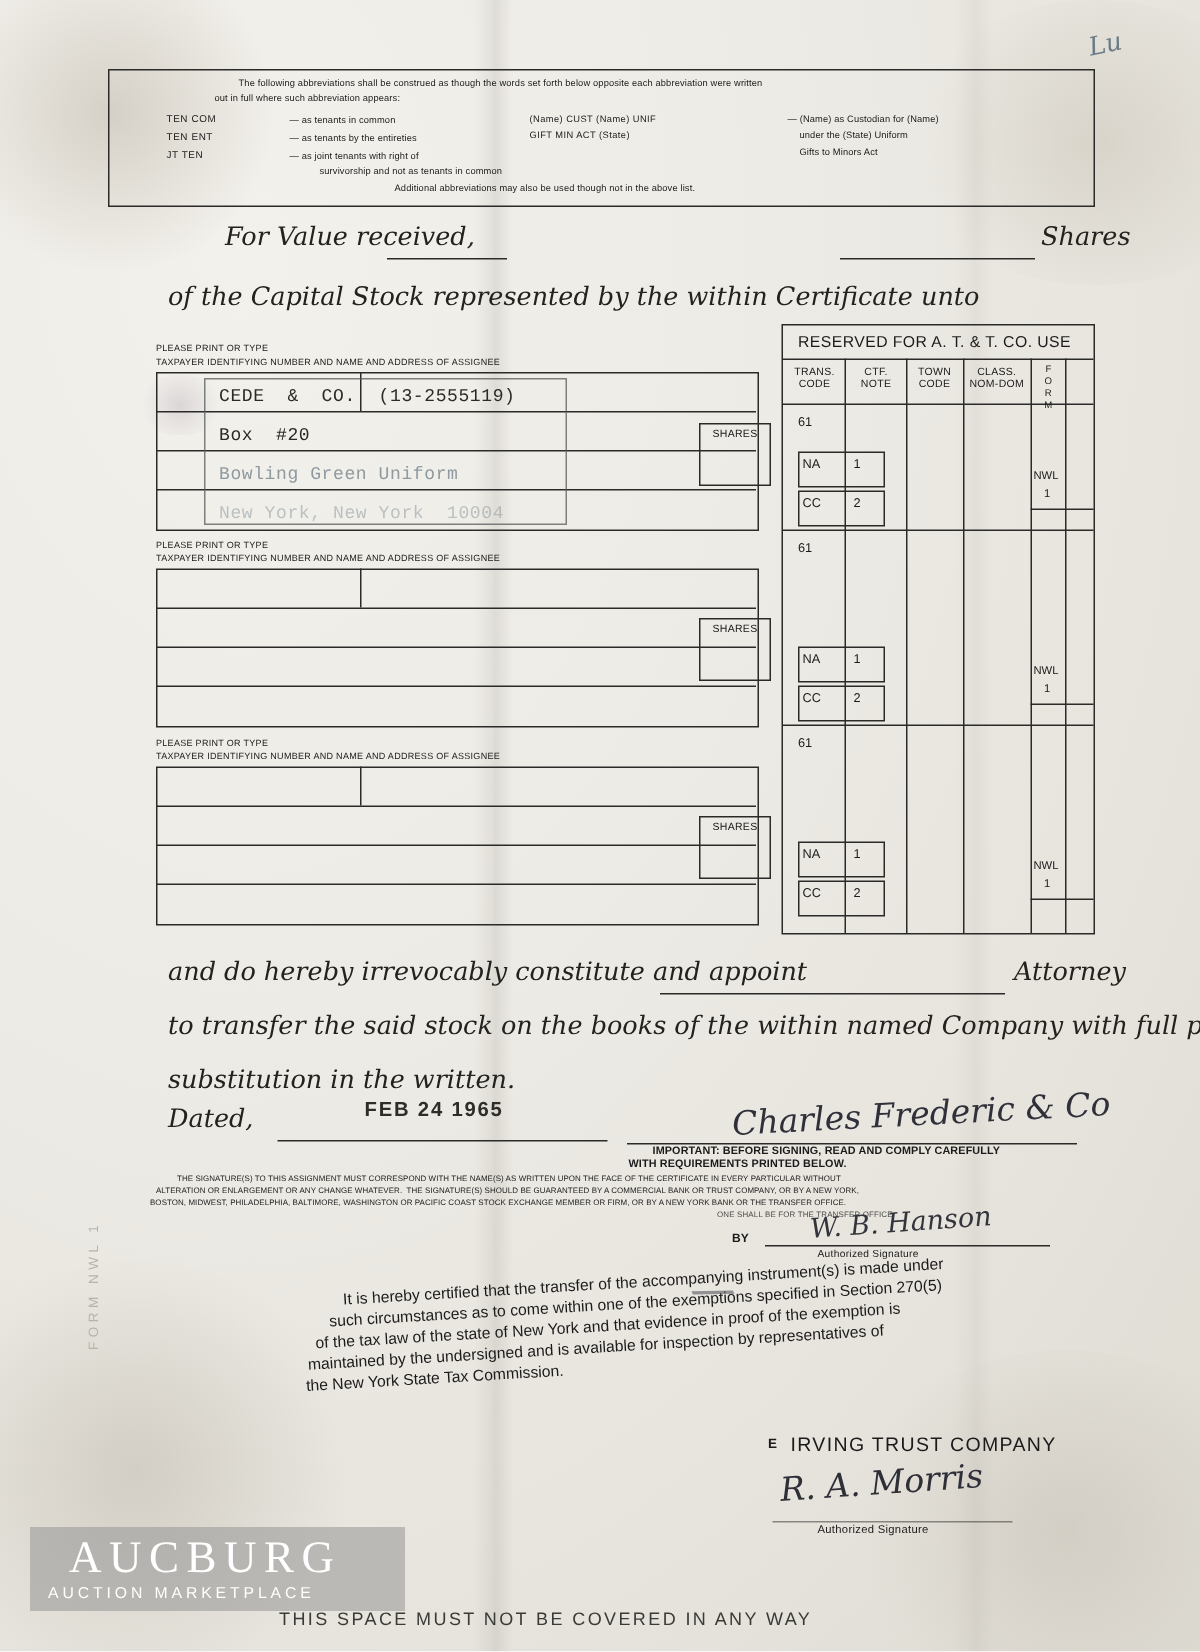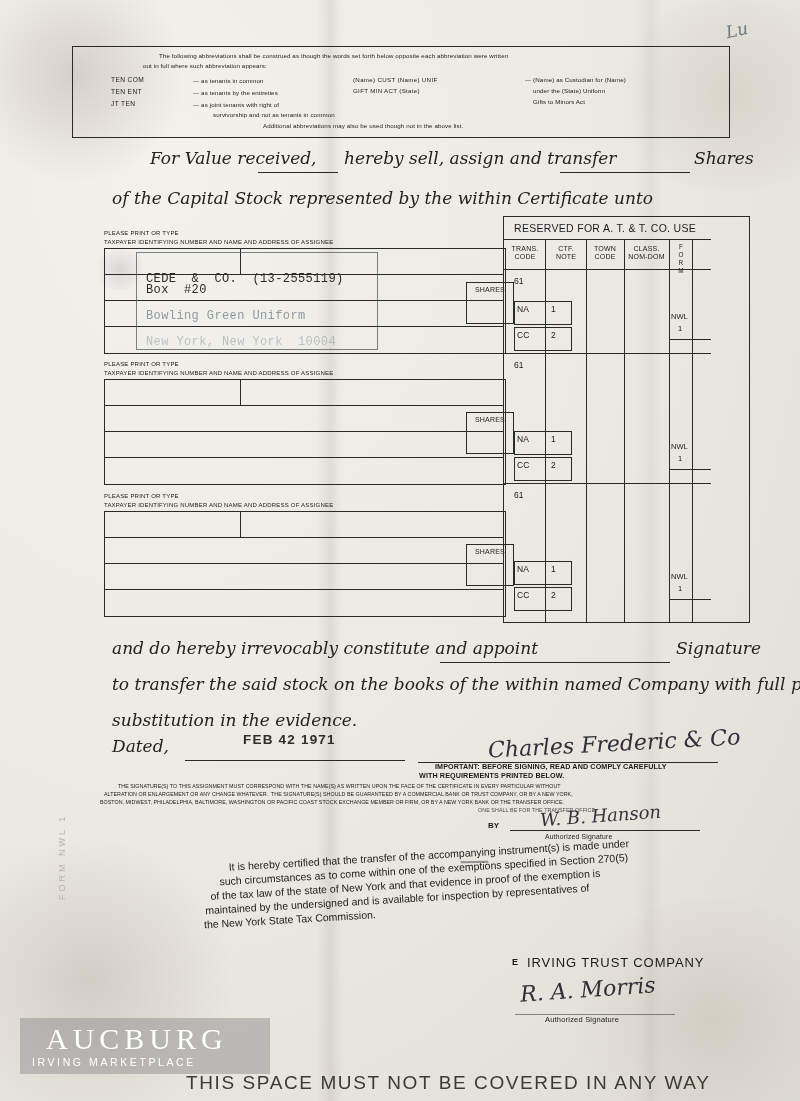--- a/index.html
+++ b/index.html
@@ -25,41 +25,41 @@
   
   .hr{position:absolute;background:#2a2a28;height:1px;}
   .vr{position:absolute;background:#2a2a28;width:1px;}
   .box{position:absolute;border:1px solid #2a2a28;}
   .boxthin{position:absolute;border:1px solid #3a3a36;}
 
   
   #abbrev{left:72px;top:46px;width:656px;height:90px;}
 
   
-  #att{left:503px;top:216px;width:207px;height:405px;padding-left:38px;}
+  #att{left:521px;top:216px;width:207px;height:405px;}
 
   
   .typed{font-family:"Liberation Mono",monospace;font-size:12px;letter-spacing:.4px;color:#2b2a27;}
   .faded{color:#8e9aa0;}
   .stamp{font-family:"Liberation Sans",sans-serif;font-weight:bold;font-size:13.5px;letter-spacing:1.2px;color:#2e2d2a;}
 
   
   .hand{font-family:"DejaVu Serif",serif;font-style:italic;color:#3a3a40;}
 
   
   #aucburg{position:absolute;left:20px;top:1018px;width:250px;height:56px;
            background:rgba(150,150,150,.55);}
   #aucburg .brand{position:absolute;left:26px;top:4px;font-size:30px;letter-spacing:5px;
                   color:#fff;font-family:Liberation Serif, serif;}
   #aucburg .sub{position:absolute;left:12px;top:38px;font-size:10.5px;letter-spacing:2.6px;color:#fff;}
   #antq{position:absolute;right:8px;top:1034px;font-size:40px;color:#ffffff;
         font-family:"Liberation Sans",sans-serif;
         text-shadow:0 0 2px rgba(0,0,0,.35);}
 
-  #bottomline{position:absolute;left:186px;top:1072px;font-size:19px;letter-spacing:1.6px;
+  #bottomline{position:absolute;left:186px;top:1072px;font-size:12px;letter-spacing:1.6px;
               color:#3a3a37;font-family:"Liberation Sans",sans-serif;}
 
   
   .assignee .lbl{font-size:6px;letter-spacing:.2px;}
   .sharesbox{position:absolute;border:1px solid #2a2a28;width:46px;height:40px;}
   .sharesbox span{position:absolute;left:0;right:0;top:3px;text-align:center;font-size:7px;letter-spacing:.2px;}
 
   
   .att-h{font-size:7px;text-align:center;letter-spacing:.2px;line-height:1.15;}
   .att-c{font-size:8.5px;font-family:"Liberation Sans",sans-serif;}
@@ -98,37 +98,36 @@
 
     <div class="t tiny" style="left:452px;top:30px;">— (Name) as Custodian for (Name)</div>
     <div class="t tiny" style="left:460px;top:41px;">under the (State) Uniform</div>
     <div class="t tiny" style="left:460px;top:52px;">Gifts to Minors Act</div>
 
     <div class="t tiny" style="left:190px;top:76px;">Additional abbreviations may also be used though not in the above list.</div>
   </div>
 
   <div class="t script" style="left:150px;top:150px;">For Value received,</div>
   <div class="hr" style="left:258px;top:172px;width:80px;"></div>
-  <div class="t script" style="left:344px;top:150px;">hereby sell, assign and transfer</div>
   <div class="hr" style="left:560px;top:172px;width:130px;"></div>
   <div class="t script" style="left:694px;top:150px;">Shares</div>
 
   <div class="t script" style="left:112px;top:190px;">of the Capital Stock represented by the within Certificate unto</div>
 
   <div class="assignee">
     <div class="t lbl" style="left:104px;top:230px;font-size:6px;">PLEASE PRINT OR TYPE</div>
     <div class="t lbl" style="left:104px;top:239px;font-size:6px;">TAXPAYER IDENTIFYING NUMBER AND NAME AND ADDRESS OF ASSIGNEE</div>
 
     <div class="box" style="left:104px;top:248px;width:400px;height:104px;border-width:1px;"></div>
     <div class="vr" style="left:240px;top:248px;height:26px;"></div>
     <div class="hr" style="left:104px;top:274px;width:400px;"></div>
     <div class="hr" style="left:104px;top:300px;width:400px;"></div>
     <div class="hr" style="left:104px;top:326px;width:400px;"></div>
 
-    <div class="t typed" style="left:146px;top:273px;">CEDE  &amp;  CO.  (13-2555119)</div>
+    <div class="t typed" style="left:146px;top:258px;">CEDE  &amp;  CO.  (13-2555119)</div>
     <div class="t typed" style="left:146px;top:284px;">Box  #20</div>
     <div class="t typed faded" style="left:146px;top:310px;">Bowling Green Uniform</div>
     <div class="t typed faded" style="left:146px;top:336px;opacity:.55;">New York, New York  10004</div>
 
     <div class="boxthin" style="left:136px;top:252px;width:240px;height:96px;border-color:#55595a;opacity:.75;"></div>
 
     <div class="sharesbox" style="left:466px;top:282px;">
       <span>SHARES</span>
     </div>
   </div>
@@ -207,28 +206,28 @@
     <div class="box" style="left:10px;top:370px;width:56px;height:22px;"></div>
     <div class="t att-c" style="left:13px;top:374px;">CC</div>
     <div class="t att-c" style="left:47px;top:374px;">2</div>
     <div class="t att-c" style="left:167px;top:356px;font-size:7.5px;">NWL</div>
     <div class="t att-c" style="left:174px;top:368px;font-size:7.5px;">1</div>
     <div class="hr" style="left:165px;top:382px;width:42px;"></div>
   </div>
 
   <div class="t script" style="left:112px;top:640px;">and do hereby irrevocably constitute and appoint</div>
   <div class="hr" style="left:440px;top:662px;width:230px;"></div>
-  <div class="t script" style="left:676px;top:640px;">Signature</div>
+  <div class="t script" style="left:676px;top:640px;">Attorney</div>
 
   <div class="t script" style="left:112px;top:676px;">to transfer the said stock on the books of the within named Company with full power of</div>
-  <div class="t script" style="left:112px;top:712px;">substitution in the evidence.</div>
+  <div class="t script" style="left:112px;top:712px;">substitution in the written.</div>
 
   <div class="t script" style="left:112px;top:738px;">Dated,</div>
   <div class="hr" style="left:185px;top:760px;width:220px;"></div>
-  <div class="t stamp" style="left:243px;top:733px;">FEB 42 1971</div>
+  <div class="t stamp" style="left:243px;top:733px;">FEB 24 1965</div>
 
   <div class="hr" style="left:418px;top:762px;width:300px;"></div>
   <div class="t hand" style="left:488px;top:732px;font-size:22px;transform:rotate(-3deg);color:#30303a;">Charles Frederic &amp; Co</div>
 
   <div class="t" style="left:435px;top:763px;font-size:7.2px;font-weight:bold;letter-spacing:.1px;">IMPORTANT: BEFORE SIGNING, READ AND COMPLY CAREFULLY</div>
   <div class="t" style="left:419px;top:772px;font-size:7.2px;font-weight:bold;letter-spacing:.1px;text-align:right;">WITH REQUIREMENTS PRINTED BELOW.</div>
 
   <div class="t tiny" style="left:118px;top:784px;font-size:5.3px;letter-spacing:.05px;">THE SIGNATURE(S) TO THIS ASSIGNMENT MUST CORRESPOND WITH THE NAME(S) AS WRITTEN UPON THE FACE OF THE CERTIFICATE IN EVERY PARTICULAR WITHOUT</div>
   <div class="t tiny" style="left:104px;top:792px;font-size:5.3px;letter-spacing:.05px;">ALTERATION OR ENLARGEMENT OR ANY CHANGE WHATEVER.  THE SIGNATURE(S) SHOULD BE GUARANTEED BY A COMMERCIAL BANK OR TRUST COMPANY, OR BY A NEW YORK,</div>
   <div class="t tiny" style="left:100px;top:800px;font-size:5.3px;letter-spacing:.05px;">BOSTON, MIDWEST, PHILADELPHIA, BALTIMORE, WASHINGTON OR PACIFIC COAST STOCK EXCHANGE MEMBER OR FIRM, OR BY A NEW YORK BANK OR THE TRANSFER OFFICE.</div>
@@ -252,18 +251,18 @@
   <div class="t" style="left:512px;top:958px;font-size:9px;font-weight:bold;">E</div>
   <div class="t" style="left:527px;top:956px;font-size:13px;letter-spacing:.9px;">IRVING TRUST COMPANY</div>
   <div class="t hand" style="left:520px;top:978px;font-size:22px;transform:rotate(-4deg);color:#2f2f38;">R. A. Morris</div>
   <div class="hr" style="left:515px;top:1014px;width:160px;opacity:.5;"></div>
   <div class="t" style="left:545px;top:1016px;font-size:7.5px;letter-spacing:.2px;">Authorized Signature</div>
 
   <div class="t" style="left:58px;top:900px;font-size:9px;letter-spacing:3px;color:#b9b4aa;transform:rotate(-90deg);transform-origin:left top;">FORM NWL 1</div>
 
   <div id="aucburg">
     <div class="brand">AUCBURG</div>
-    <div class="sub">IRVING MARKETPLACE</div>
+    <div class="sub">AUCTION MARKETPLACE</div>
   </div>
 
   <div id="bottomline">THIS SPACE MUST NOT BE COVERED IN ANY WAY</div>
 
 </div>
 
 </body></html>

